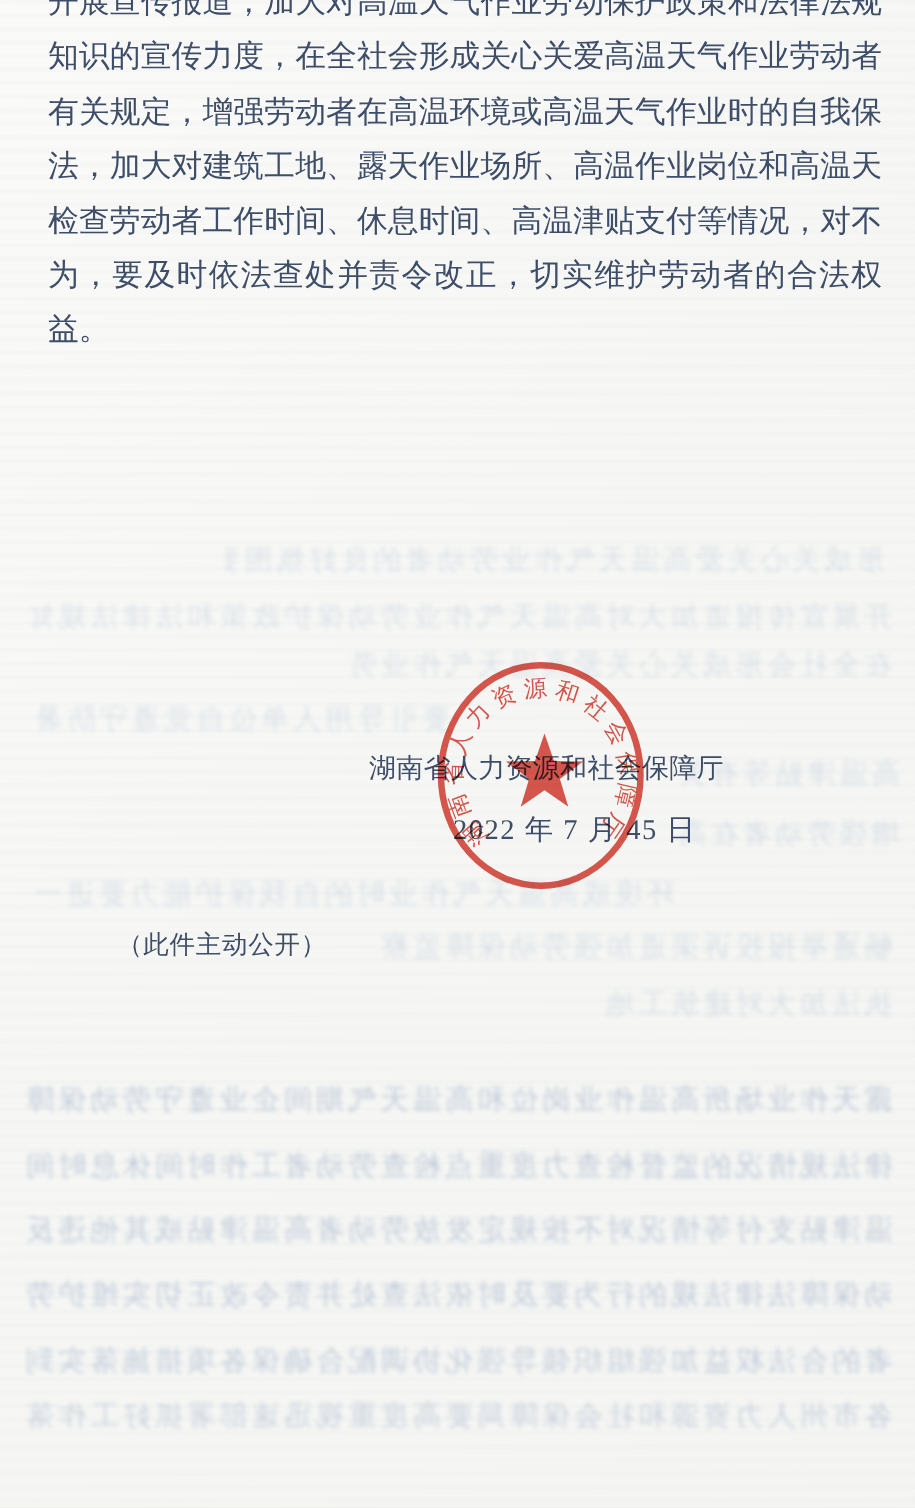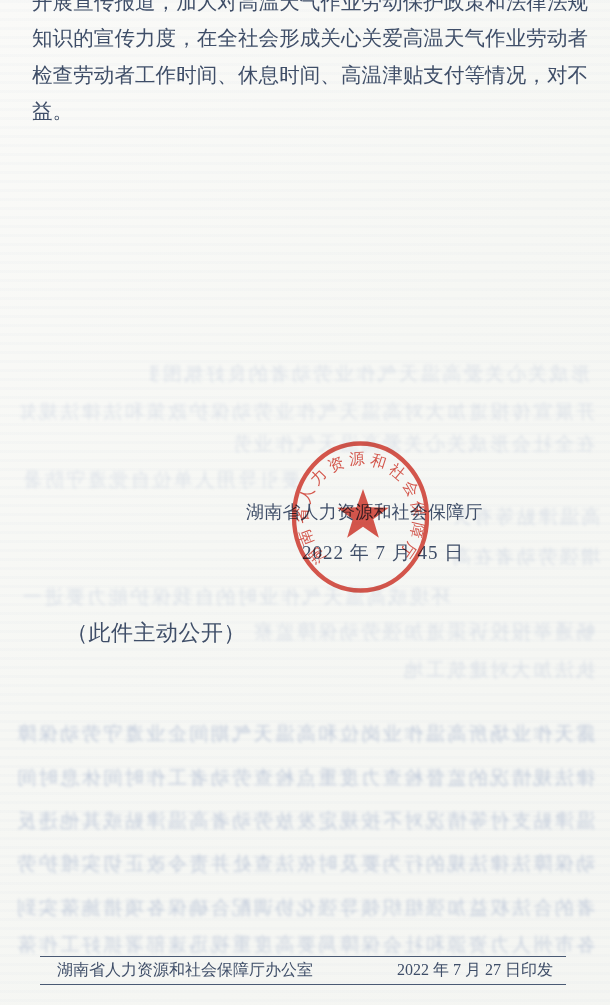--- a/index.html
+++ b/index.html
@@ -21,21 +21,21 @@
   
   .content{position:absolute;inset:0;z-index:2;color:#3f4e68;}
   .body-text{position:absolute;left:32px;top:-16px;width:556px;}
   .line{
     font-size:20.5px;line-height:36.4px;height:36.4px;
     text-align:justify;text-align-last:justify;color:#3f4e68;
   }
   .line-last{text-align-last:left;}
   .sig-agency{position:absolute;left:246px;top:500px;font-size:18px;letter-spacing:0.2px;}
   .sig-date{position:absolute;left:302px;top:540px;font-size:19px;letter-spacing:1px;}
-  .note{position:absolute;left:66px;font-size:22px;letter-spacing:0.5px;}
+  .note{position:absolute;left:78px;font-size:17px;letter-spacing:0.5px;}
   .note-publicity{top:618px;}
   .note-contact{top:661px;}
   
   .seal{position:absolute;left:288px;top:436px;z-index:3;mix-blend-mode:multiply;opacity:0.92;filter:blur(0.35px);}
   
   .footer{position:absolute;left:40px;top:956px;width:526px;z-index:2;color:#3f4e68;}
   .rule{height:0;border-top:1.6px solid #4a5a74;}
   .footer-row{
     display:flex;justify-content:space-between;align-items:center;
     height:26px;line-height:26px;padding:0 13px 0 17px;font-size:16px;letter-spacing:0;
@@ -63,43 +63,38 @@
       <div class="bleed-line" style="left: 15px; top: 852px; width: 580px; opacity: 0.42;">动保障法律法规的行为要及时依法查处并责令改正切实维护劳动</div>
       <div class="bleed-line" style="left: 15px; top: 896px; width: 580px; opacity: 0.4;">者的合法权益加强组织领导强化协调配合确保各项措施落实到位</div>
       <div class="bleed-line" style="left: 15px; top: 933px; width: 580px; opacity: 0.35;">各市州人力资源和社会保障局要高度重视迅速部署抓好工作落实</div>
     </div>
 
   <div class="content">
 
     <div class="body-text" id="bodyText">
         <div class="line">开展宣传报道，加大对高温天气作业劳动保护政策和法律法规</div>
         <div class="line">知识的宣传力度，在全社会形成关心关爱高温天气作业劳动者</div>
+        <div class="line">有关规定，增强劳动者在高温环境或高温天气作业时的自我保</div>
+        <div class="line">法，加大对建筑工地、露天作业场所、高温作业岗位和高温天</div>
         <div class="line">检查劳动者工作时间、休息时间、高温津贴支付等情况，对不</div>
+        <div class="line">为，要及时依法查处并责令改正，切实维护劳动者的合法权</div>
         <div class="line line-last">益。</div>
       </div>
 
     <div class="sig-agency">湖南省人力资源和社会保障厅</div>
     <div class="sig-date">2022 年 7 月 45 日</div>
 
     <div class="note note-publicity">（此件主动公开）</div>
   </div>
 
   <svg class="seal" width="148" height="158" viewBox="0 0 148 158">
     <ellipse cx="72.5" cy="81" rx="66.5" ry="73.5" fill="none" stroke="#d94a3f" stroke-width="4.3"></ellipse>
     <polygon points="75,53 81.35,71.26 100.68,71.66 85.27,83.34 90.87,101.84 75,90.8 59.13,101.84 64.73,83.34 49.32,71.66 68.65,71.26" fill="#d94a3f"></polygon>
     <defs>
       <path id="sealArc" d="M 38.4 121.6 A 53 53 0 1 1 106.6 121.6" fill="none"></path>
     </defs>
     <text font-size="15.5" fill="#d94a3f" font-family="Liberation Serif, DejaVu Serif, serif">
       <textPath href="#sealArc" startOffset="0" textLength="252" lengthAdjust="spacing">湖南省人力资源和社会保障厅</textPath>
     </text>
   </svg>
 
-  <div class="footer">
-    <div class="rule rule-top"></div>
-    <div class="footer-row">
-      <span>湖南省人力资源和社会保障厅办公室</span>
-      <span>2022 年 7 月 27 日印发</span>
-    </div>
-    <div class="rule rule-bottom"></div>
-  </div>
 
 </div>
 
 </body></html>

